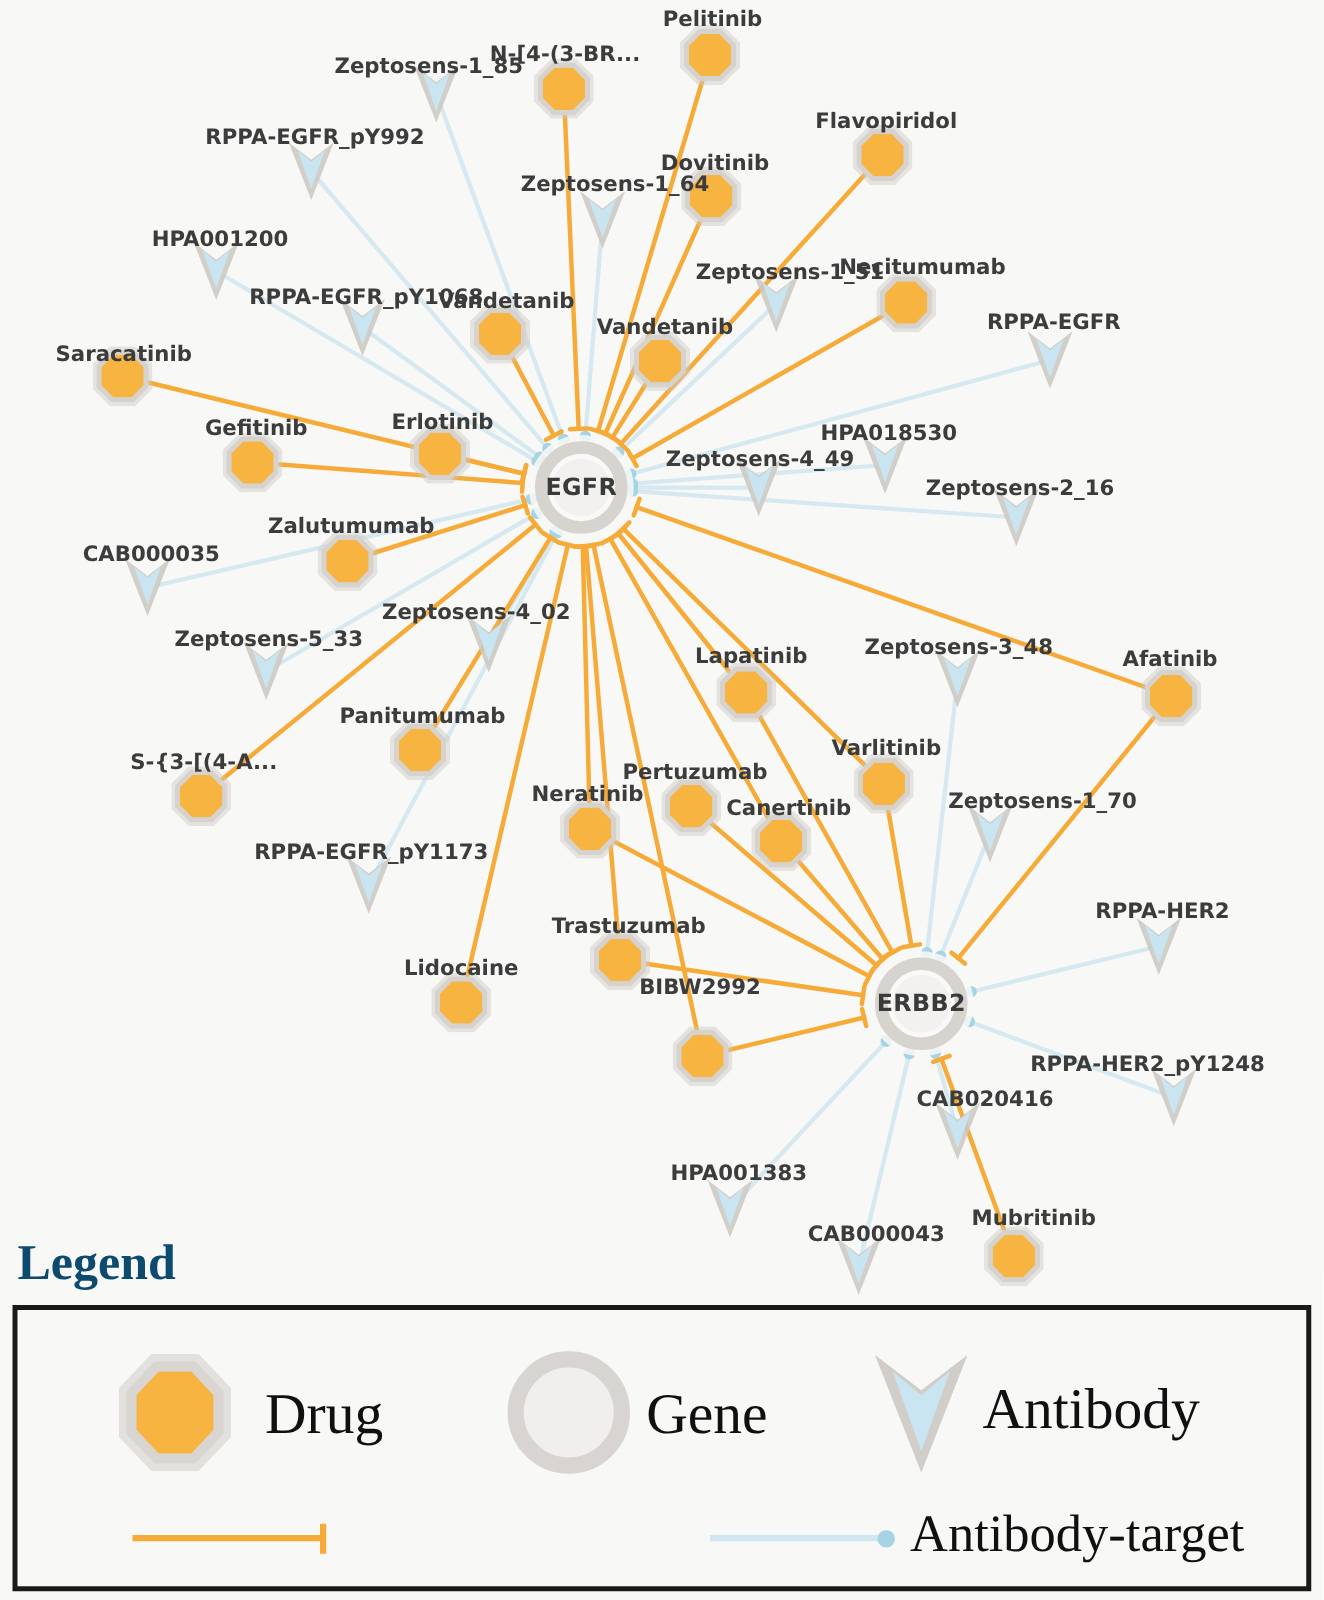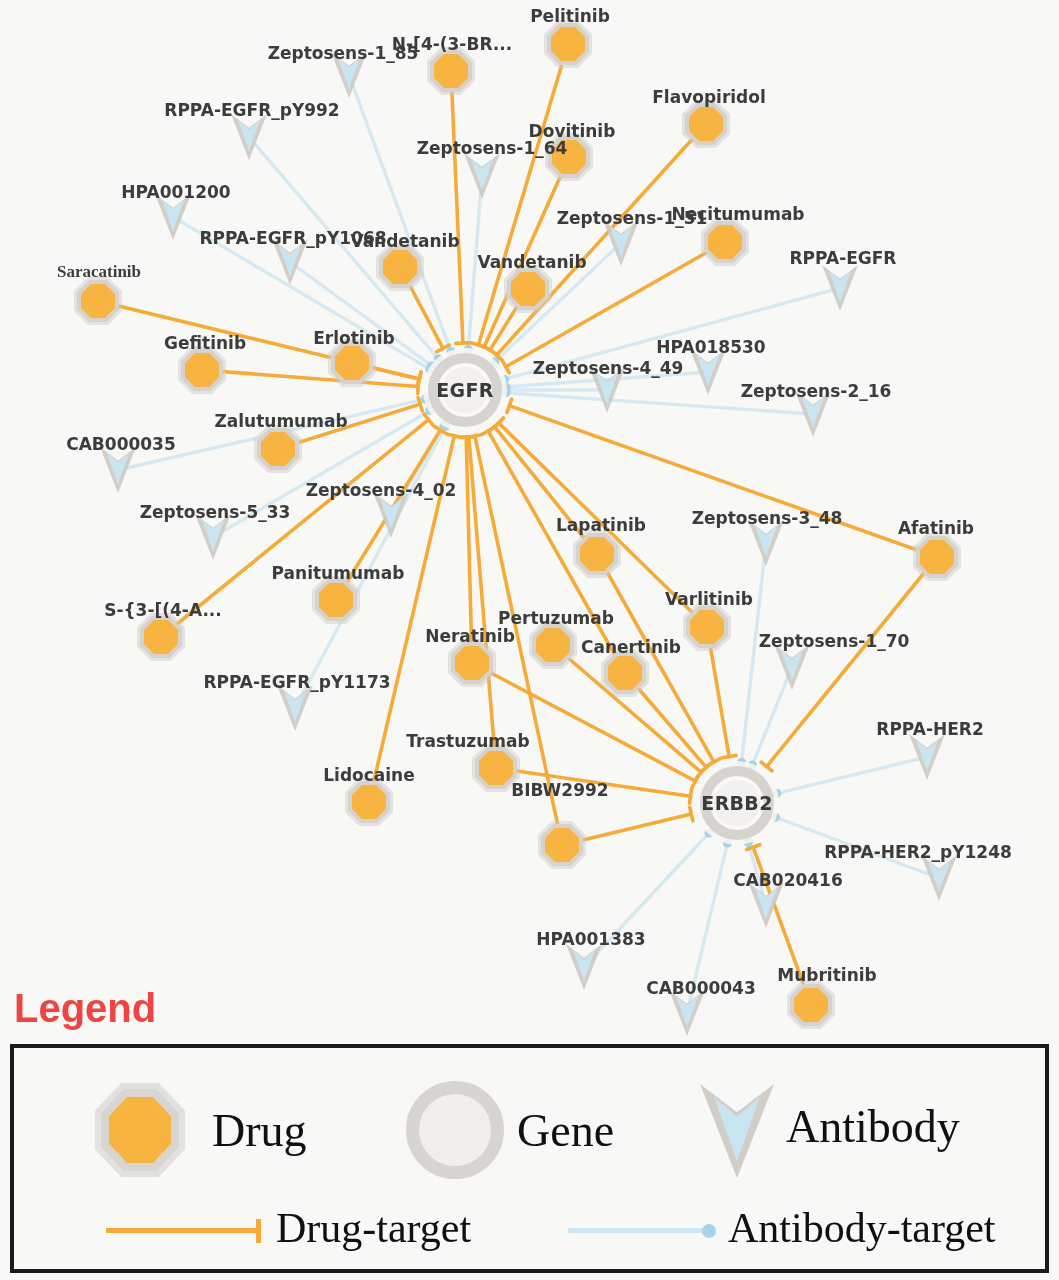--- a/index.html
+++ b/index.html
@@ -33,21 +33,21 @@
   .dart.inner{left:7px;top:6px;width:22px;height:31px;background:#c8e5f1;}
 
   .node-label{
     position:absolute;transform:translate(-50%,-50%);
     font-weight:bold;font-size:17px;color:#3c3c3c;white-space:nowrap;
   }
 
   
   .legend-title{
     position:absolute;left:14px;top:986px;
-    font-family:Liberation Sans, sans-serif;font-weight:bold;font-size:40px;color:#ef4444;
+    font-family:Liberation Serif, serif;font-weight:bold;font-size:40px;color:#0c4a6e;
   }
   .legend-box{
     position:absolute;left:10px;top:1044px;width:1031px;height:221px;
     border:4px solid #1a1a1a;background:#f8f8f6;
   }
   .lg-abs{position:absolute;}
   .lg-label{
     position:absolute;font-family:"Liberation Serif",serif;font-size:46px;color:#101010;white-space:nowrap;
   }
   .lg-label.small{font-size:42px;}
@@ -219,21 +219,21 @@
         <div class="oct halo"></div>
         <div class="oct ring"></div>
         <div class="oct core"></div>
       </div>
       <div class="node-label" style="left: 738px; top: 214px;">Necitumumab</div>
       <div class="drug-node" style="left: 77px; top: 280px;">
         <div class="oct halo"></div>
         <div class="oct ring"></div>
         <div class="oct core"></div>
       </div>
-      <div class="node-label" style="left: 99px; top: 272px; font-family: Liberation Serif, serif;">Saracatinib</div>
+      <div class="node-label" style="left: 99px; top: 284px;">Saracatinib</div>
       <div class="drug-node" style="left: 181px; top: 349px;">
         <div class="oct halo"></div>
         <div class="oct ring"></div>
         <div class="oct core"></div>
       </div>
       <div class="node-label" style="left: 205px; top: 343px;">Gefitinib</div>
       <div class="drug-node" style="left: 331px; top: 342px;">
         <div class="oct halo"></div>
         <div class="oct ring"></div>
         <div class="oct core"></div>
@@ -297,21 +297,21 @@
         <div class="oct halo"></div>
         <div class="oct ring"></div>
         <div class="oct core"></div>
       </div>
       <div class="node-label" style="left: 369px; top: 775px;">Lidocaine</div>
       <div class="drug-node" style="left: 475px; top: 747px;">
         <div class="oct halo"></div>
         <div class="oct ring"></div>
         <div class="oct core"></div>
       </div>
-      <div class="node-label" style="left: 468px; top: 741px;">Trastuzumab</div>
+      <div class="node-label" style="left: 503px; top: 741px;">Trastuzumab</div>
       <div class="drug-node" style="left: 541px; top: 824px;">
         <div class="oct halo"></div>
         <div class="oct ring"></div>
         <div class="oct core"></div>
       </div>
       <div class="node-label" style="left: 560px; top: 790px;">BIBW2992</div>
       <div class="drug-node" style="left: 790px; top: 984px;">
         <div class="oct halo"></div>
         <div class="oct ring"></div>
         <div class="oct core"></div>
@@ -441,19 +441,18 @@
 
     <div class="lg-abs lg-gene" style="left:392px;top:33px;width:72px;height:72px;"></div>
     <div class="lg-label" style="left:503px;top:56px;">Gene</div>
 
     <div class="lg-abs lg-dart-outer" style="left:686px;top:36px;width:74px;height:94px;"></div>
     <div class="lg-abs lg-dart-inner" style="left:700px;top:49px;width:46px;height:64px;"></div>
     <div class="lg-label" style="left:772px;top:52px;">Antibody</div>
 
     <div class="lg-abs lg-line-drug" style="left:92px;top:180px;width:150px;"></div>
     <div class="lg-abs lg-tee" style="left:242px;top:171px;"></div>
-    <div class="lg-label small" style="left:262px;top:156px;">Drug-target</div>
 
     <div class="lg-abs lg-line-ab" style="left:554px;top:180px;width:138px;"></div>
     <div class="lg-abs lg-dot" style="left:688px;top:176px;"></div>
     <div class="lg-label small" style="left:714px;top:156px;text-align:center;">Antibody-target</div>
   </div>
 </div>
 
 </body></html>

